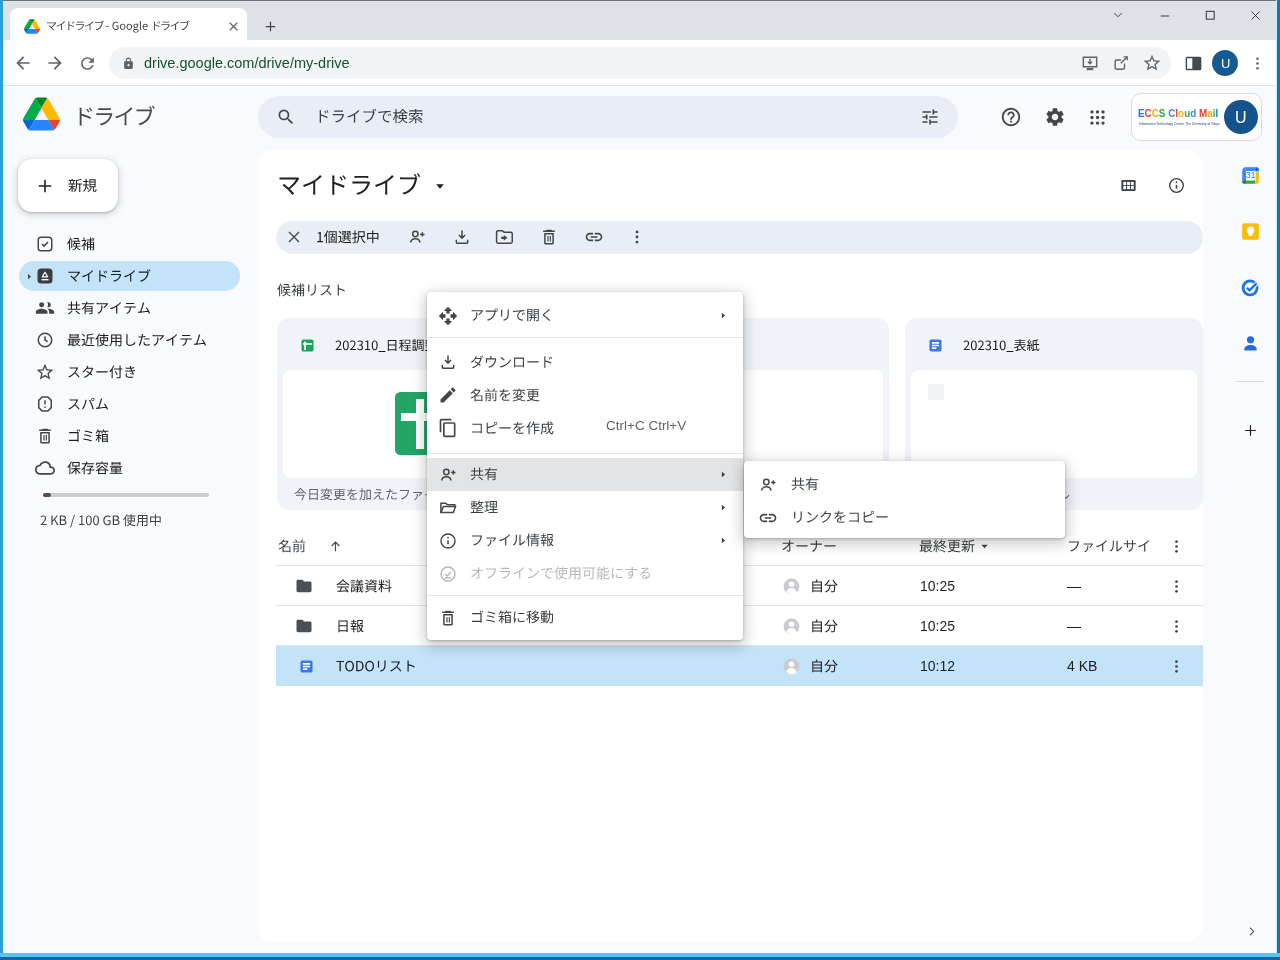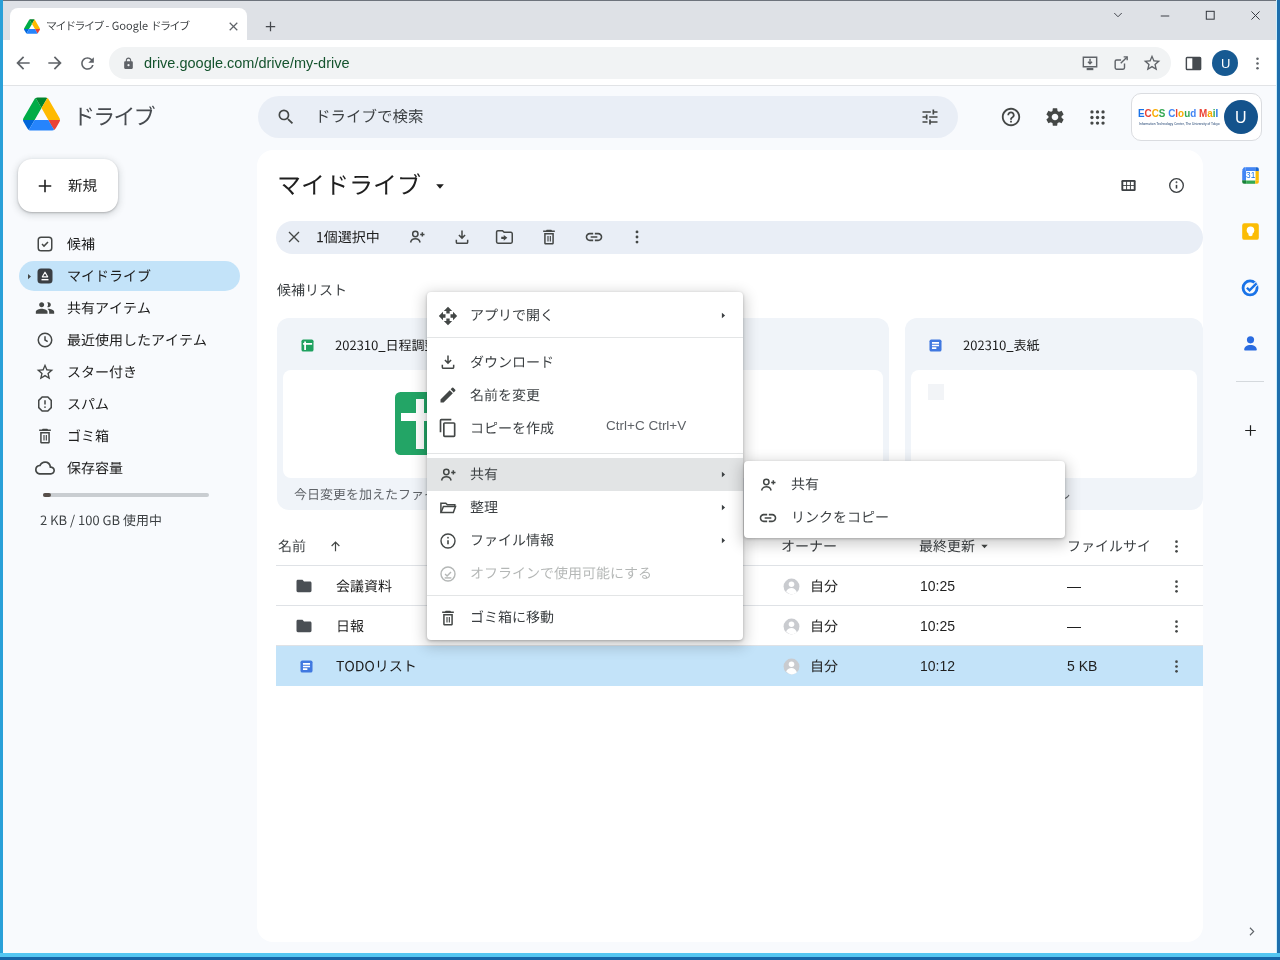--- a/index.html
+++ b/index.html
@@ -410,21 +410,21 @@
       <g>
         <circle cx="12" cy="12" r="10" fill="#c9cbcf"></circle>
         <circle cx="12" cy="9.2" r="3.5" fill="#fff"></circle>
         <path d="M12 13.9c-3.2 0-5.9 1.9-6.8 4.5A9.97 9.97 0 0 0 12 22c2.7 0 5.1-1.07 6.8-2.8-.9-2.6-3.6-5.3-6.8-5.3z" fill="#fff"></path>
       </g>
     </svg>
     <svg style="position:absolute;left:810px;top:654.8px" width="31" height="23" viewBox="0 -16.2 31 23">
       <path fill="#1f1f1f" d="M3 -6.7H11.1V-5.8H3ZM3 -3.7H11.1V-2.7H3ZM3 -0.6H11.1V0.4H3ZM2.3 -9.8H11.9V1.1H10.8V-8.8H3.3V1.1H2.3ZM6.4 -11.8 7.6 -11.6Q7.4 -11 7.1 -10.4Q6.8 -9.7 6.6 -9.3L5.7 -9.5Q5.8 -9.8 5.9 -10.2Q6.1 -10.6 6.2 -11Q6.3 -11.4 6.4 -11.8Z M16.6 -6.5H24.6V-5.4H16.6ZM24.3 -6.5H25.4Q25.4 -6.5 25.4 -6.4Q25.4 -6.3 25.4 -6.2Q25.4 -6 25.4 -6Q25.3 -4.3 25.2 -3.2Q25.1 -2 25 -1.3Q24.9 -0.5 24.8 -0.1Q24.7 0.3 24.5 0.5Q24.2 0.8 24 0.9Q23.7 1 23.4 1Q23 1.1 22.4 1.1Q21.8 1.1 21.2 1Q21.1 0.8 21 0.5Q21 0.2 20.8 -0Q21.5 0 22.1 0Q22.7 0.1 22.9 0.1Q23.1 0.1 23.3 0Q23.4 -0 23.5 -0.1Q23.7 -0.3 23.8 -1Q24 -1.6 24.1 -2.9Q24.2 -4.2 24.3 -6.3ZM18.5 -11.5 19.7 -11.2Q19.1 -10 18.4 -8.9Q17.8 -7.8 16.9 -6.9Q16.1 -6 15.2 -5.4Q15.1 -5.5 15 -5.6Q14.8 -5.8 14.6 -5.9Q14.4 -6.1 14.3 -6.2Q15.2 -6.8 16 -7.6Q16.8 -8.4 17.5 -9.4Q18.1 -10.4 18.5 -11.5ZM23.4 -11.5Q23.8 -10.8 24.2 -10.1Q24.7 -9.3 25.3 -8.7Q25.9 -8 26.5 -7.4Q27.1 -6.8 27.7 -6.4Q27.5 -6.3 27.4 -6.1Q27.2 -6 27 -5.8Q26.9 -5.6 26.8 -5.5Q26.2 -6 25.6 -6.6Q25 -7.2 24.4 -8Q23.8 -8.7 23.3 -9.5Q22.8 -10.3 22.4 -11.1ZM19.6 -6.2H20.7Q20.6 -5 20.3 -3.9Q20.1 -2.8 19.6 -1.9Q19.1 -0.9 18.1 -0.1Q17.2 0.7 15.8 1.2Q15.7 1.1 15.6 0.9Q15.5 0.7 15.3 0.5Q15.2 0.4 15.1 0.3Q16.4 -0.2 17.3 -0.9Q18.1 -1.6 18.6 -2.4Q19.1 -3.3 19.3 -4.2Q19.5 -5.2 19.6 -6.2Z"></path>
     </svg>
     <div style="position:absolute;left:920px;top:655.5px;font:14px 'Liberation Sans',sans-serif;color:#1f1f1f;letter-spacing:0px;line-height:21.0px;white-space:pre">10:12</div>
-    <div style="position:absolute;left:1067px;top:655.5px;font:14px 'Liberation Sans',sans-serif;color:#1f1f1f;letter-spacing:0px;line-height:21.0px;white-space:pre">5 KB</div>
+    <div style="position:absolute;left:1067px;top:655.5px;font:14px 'Liberation Sans',sans-serif;color:#1f1f1f;letter-spacing:0px;line-height:21.0px;white-space:pre">4 KB</div>
     <svg style="position:absolute;left:1167.5px;top:657.5px" width="17" height="17" viewBox="0 0 24 24">
       <g fill="#444746">
         <circle cx="12" cy="5.2" r="1.9"></circle>
         <circle cx="12" cy="12" r="1.9"></circle>
         <circle cx="12" cy="18.8" r="1.9"></circle>
       </g>
     </svg>
     <svg style="position:absolute;left:1239.5px;top:164.5px" width="21" height="21" viewBox="0 0 24 24">
       <g>
         <rect x="2.5" y="2.5" width="19" height="19" rx="2" fill="#fff"></rect>

